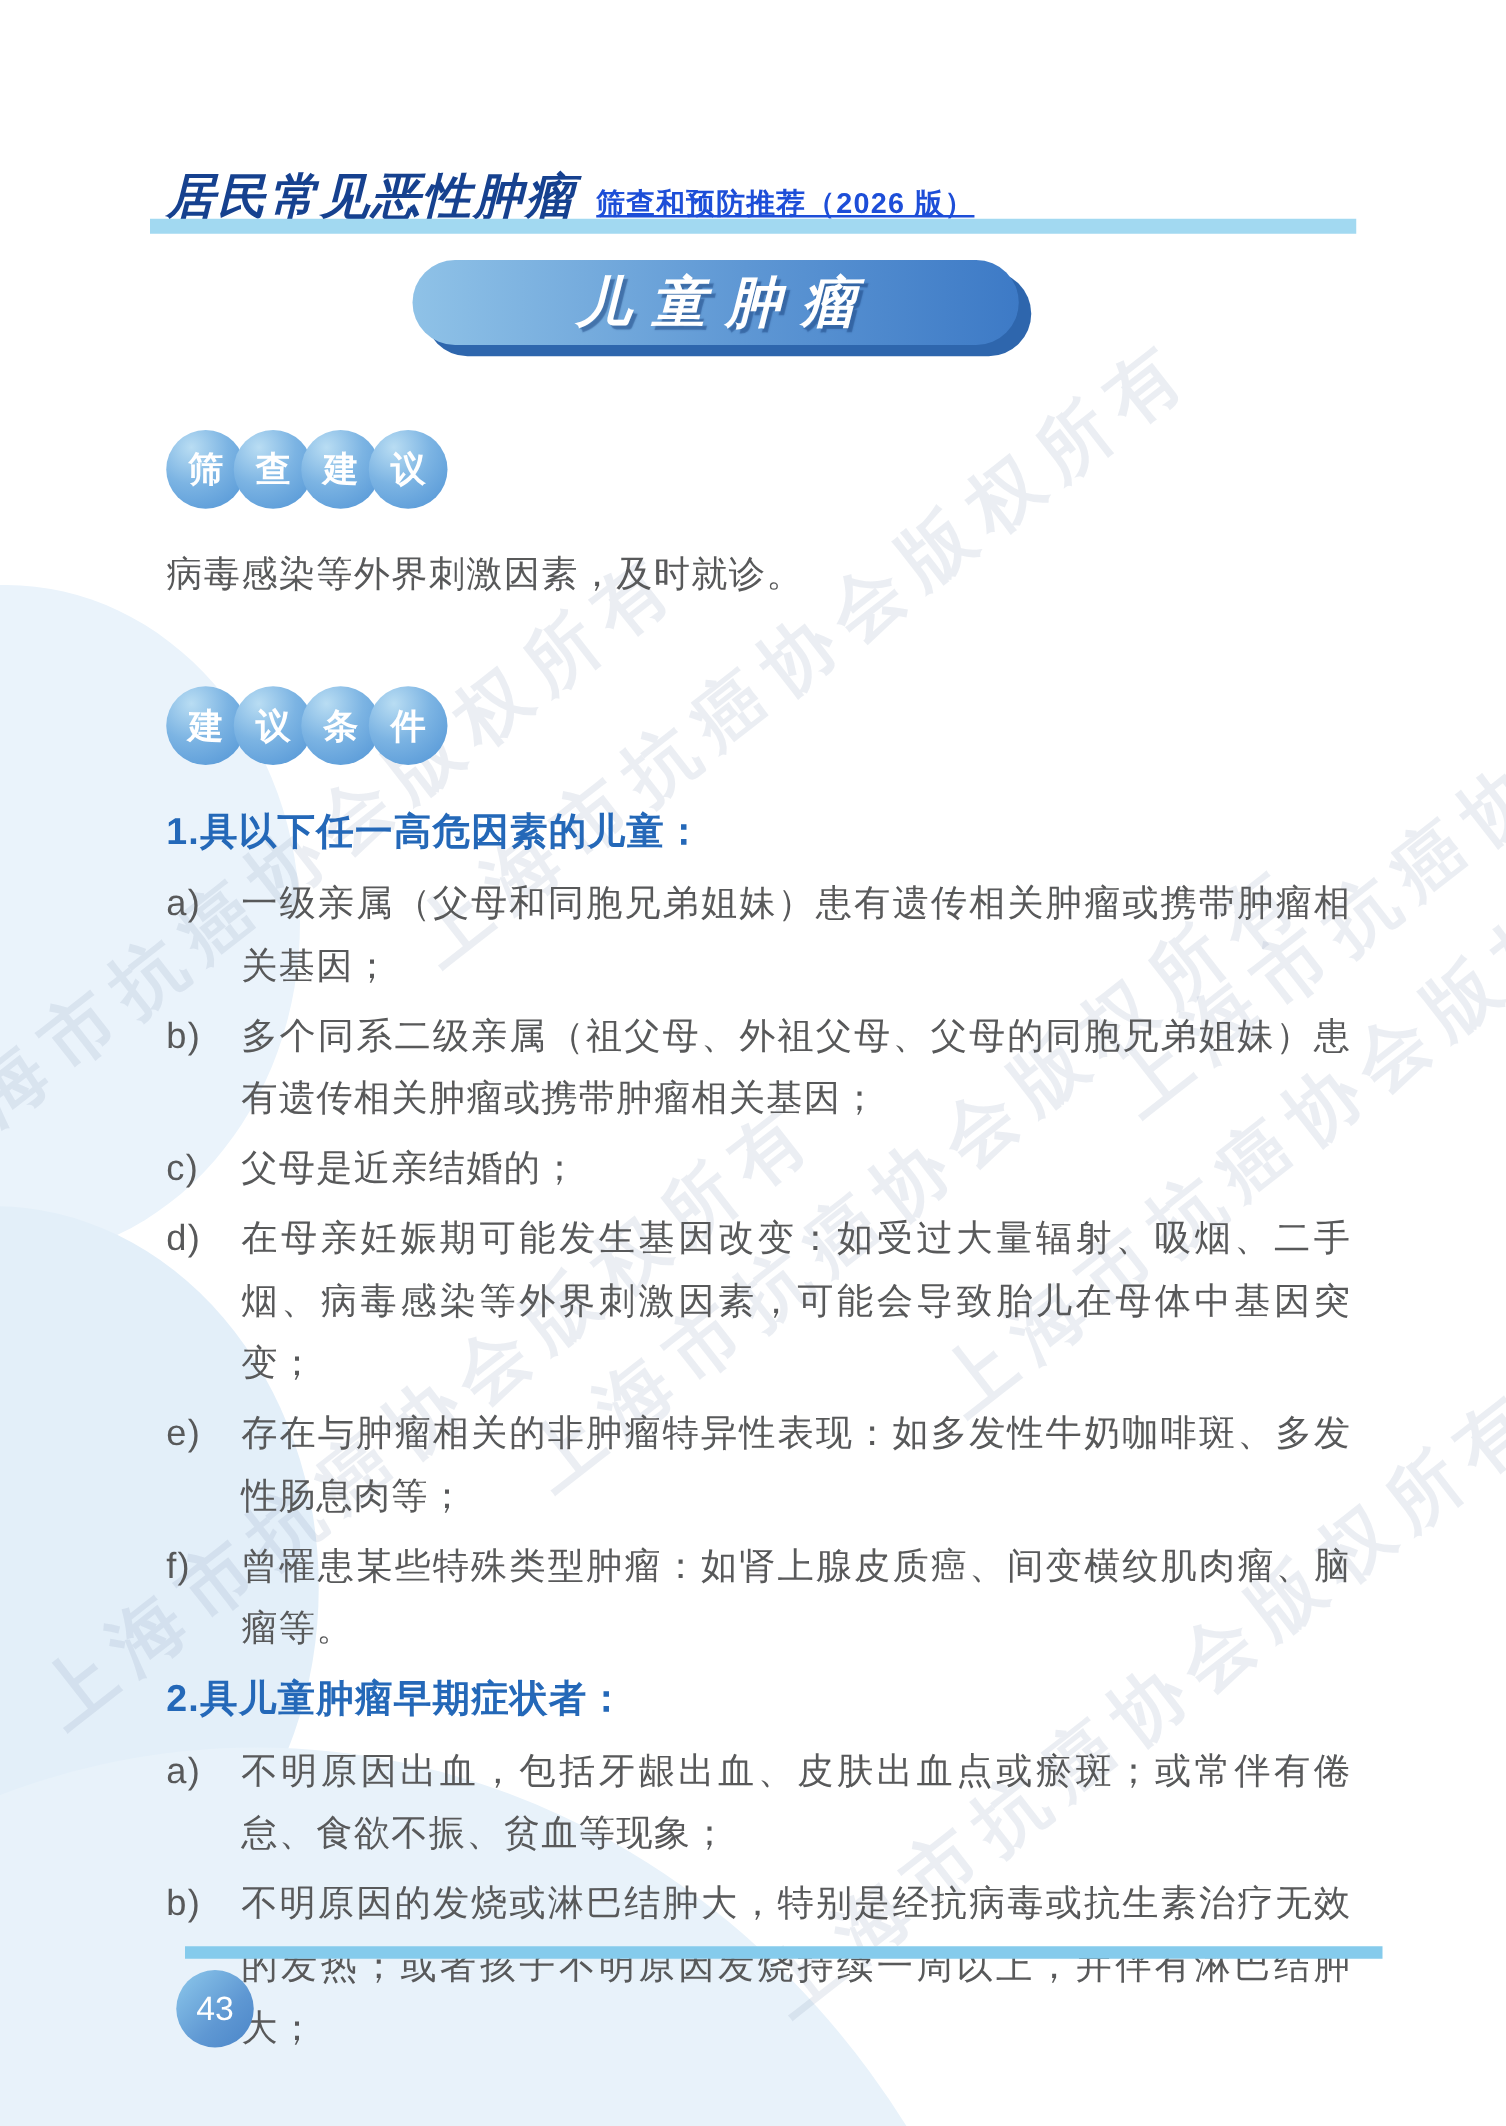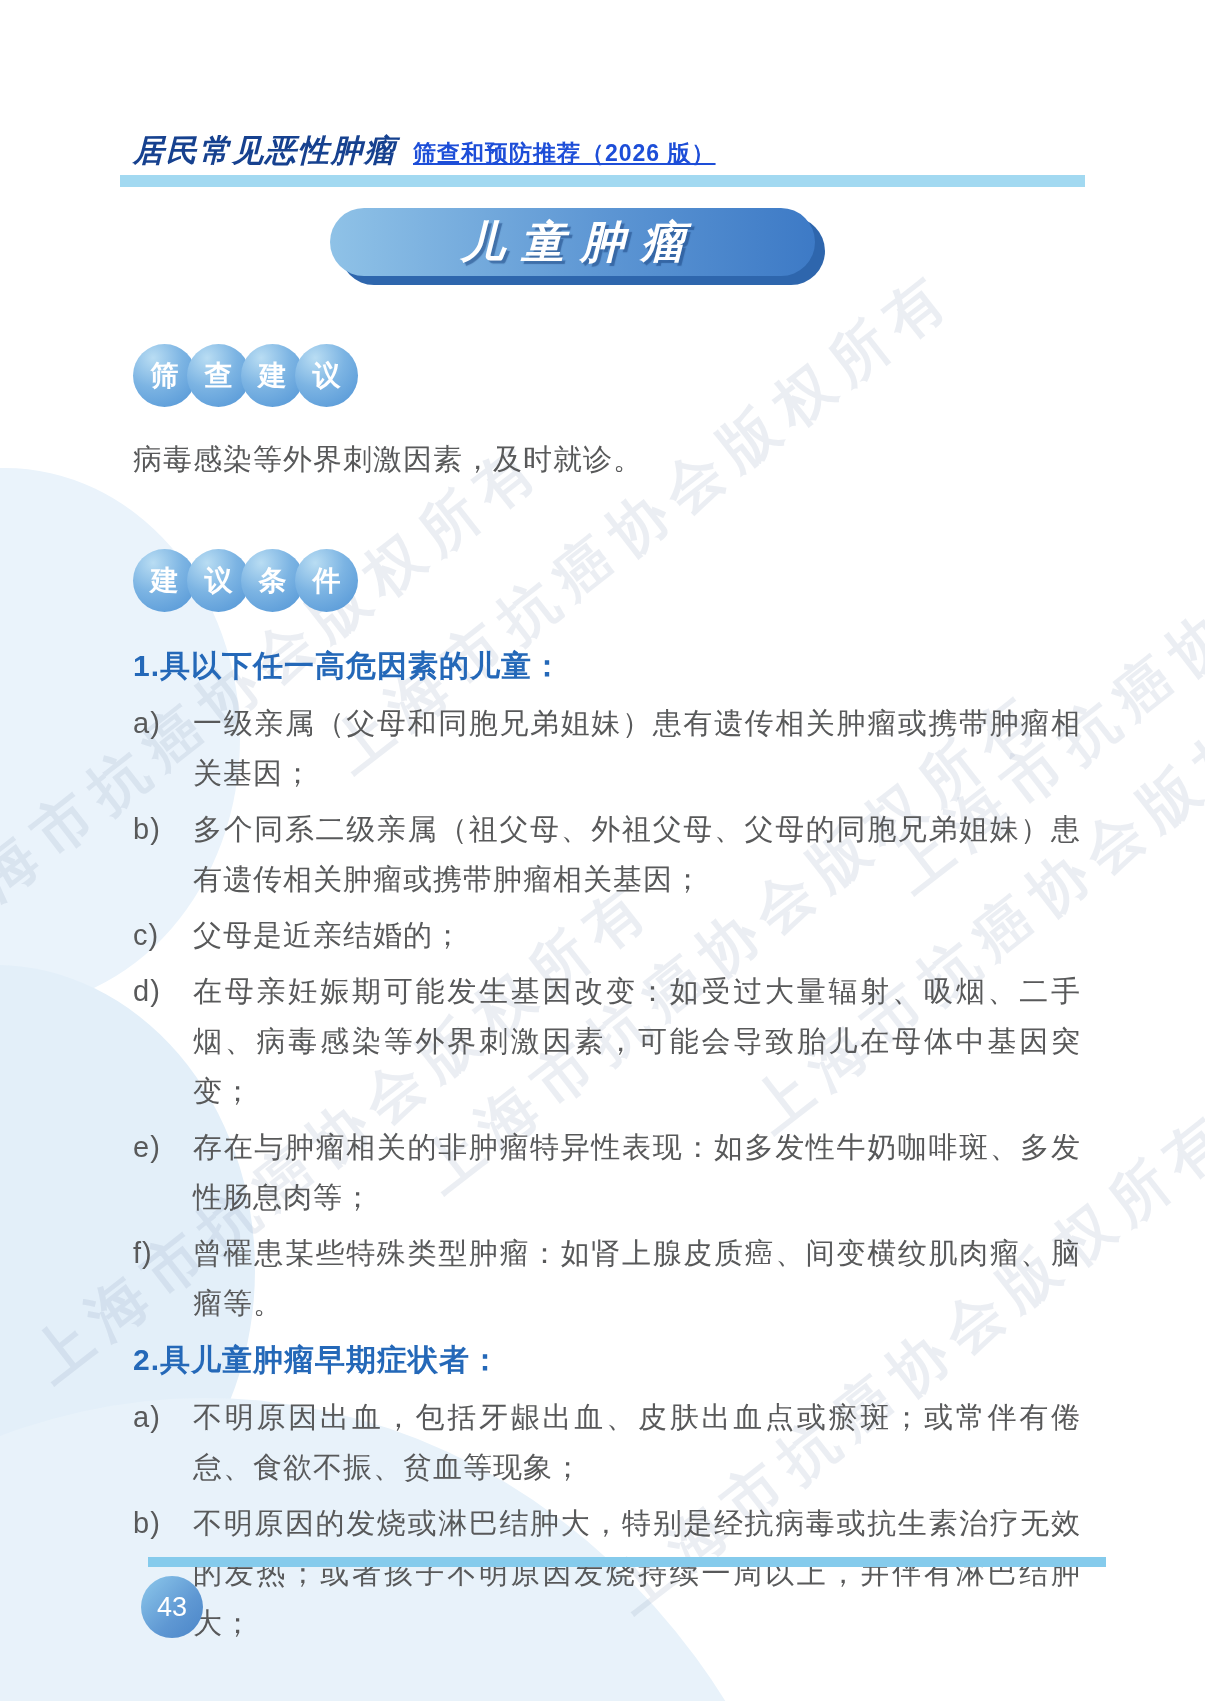--- a/index.html
+++ b/index.html
@@ -19,21 +19,21 @@
     position:absolute;z-index:1;white-space:nowrap;
     font-size:58px;font-weight:bold;letter-spacing:12px;
     color:rgba(128,152,178,0.16);
     transform:rotate(-38deg);transform-origin:left center;
     pointer-events:none;
   }
 
   
   .header{position:absolute;left:133px;top:130px;z-index:2;white-space:nowrap;}
   .header-title-main{
-    font-size:31px;font-weight:bold;font-style:italic;
+    font-size:39px;font-weight:bold;font-style:italic;
     color:#16418f;letter-spacing:2px;
   }
   .header-title-sub{
     font-size:23px;font-weight:bold;color:#1d4ed8;margin-left:16px;letter-spacing:1px;text-decoration:underline;
   }
   .header-bar{
     position:absolute;left:120px;top:175px;width:965px;height:12px;
     background:#a2d9f1;z-index:2;
   }
 

